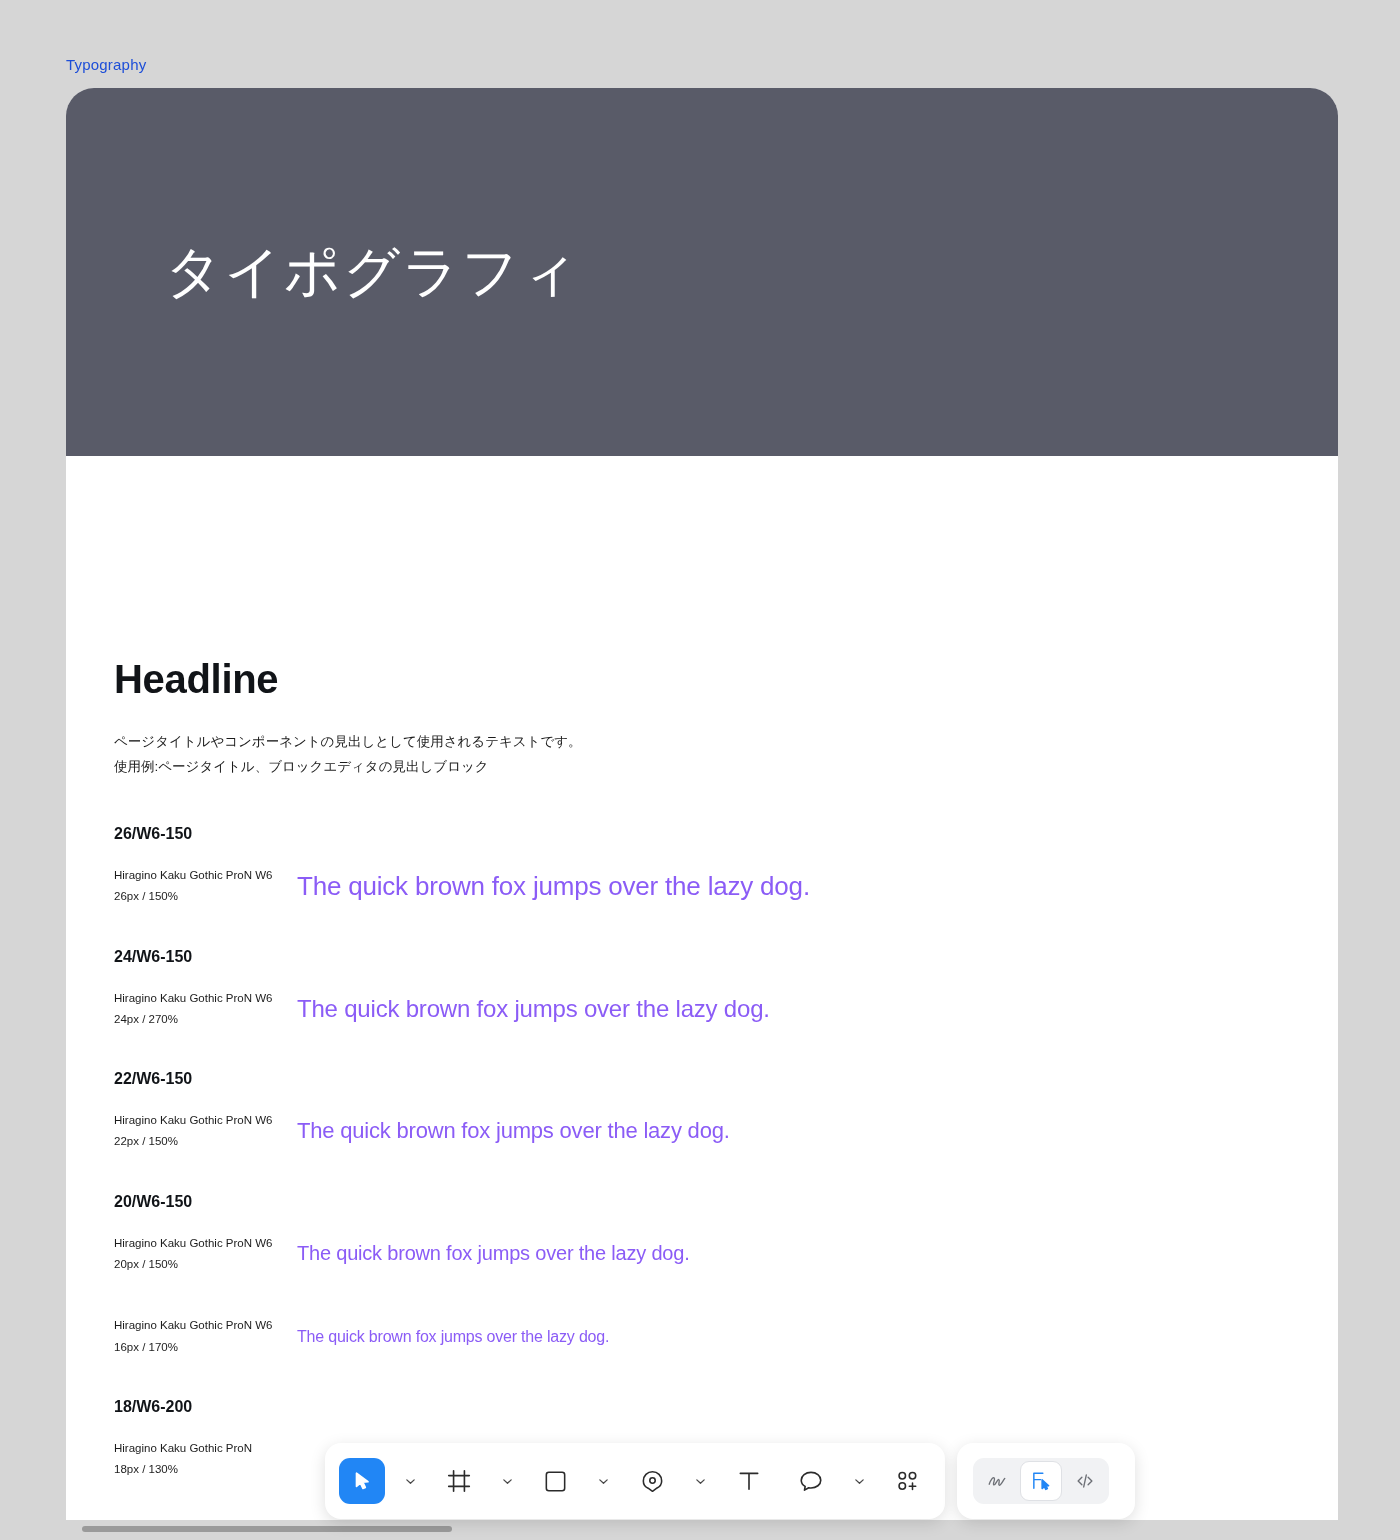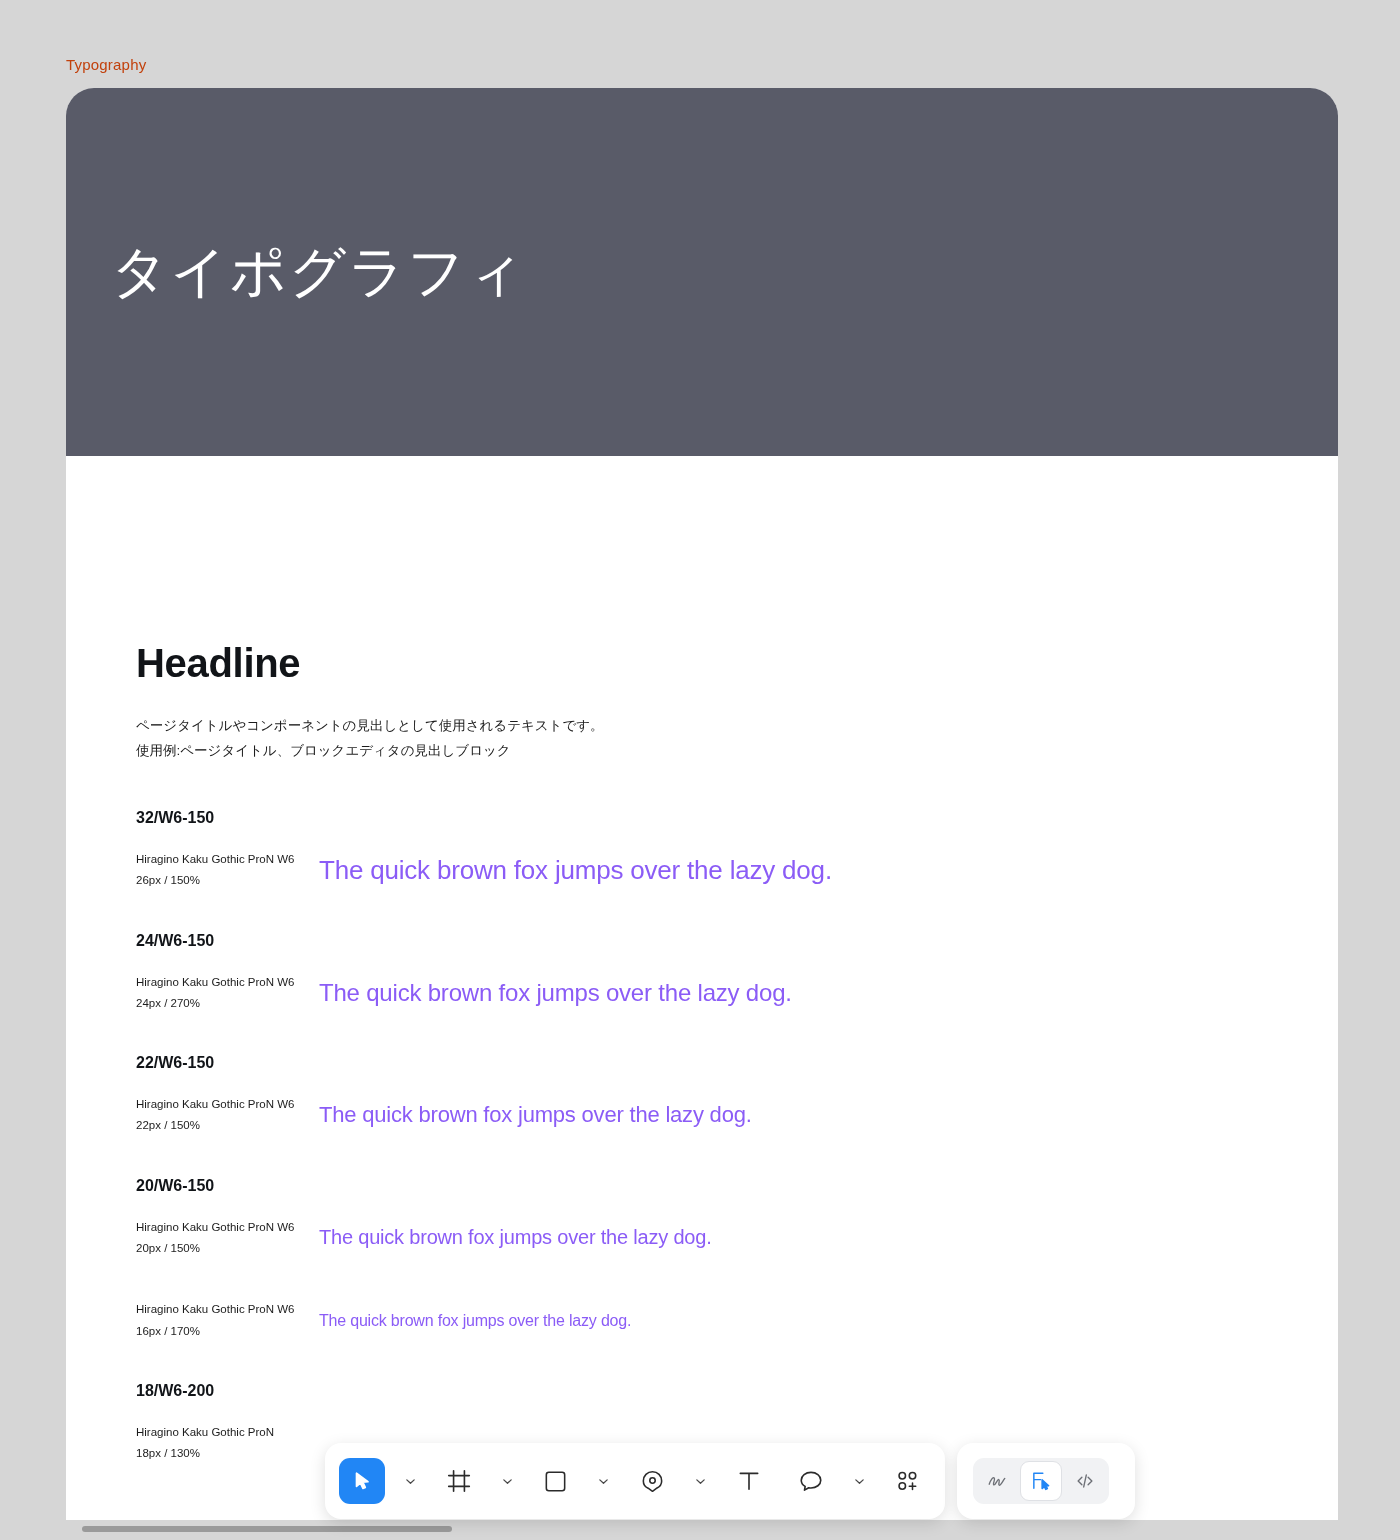--- a/index.html
+++ b/index.html
@@ -15,53 +15,54 @@
     overflow: hidden;
     position: relative;
   }
 
   
   .page-label {
     position: absolute;
     left: 66px;
     top: 56px;
     font-size: 15px;
-    color: #c2410c;
+    color: #1d4ed8;
     letter-spacing: 0.2px;
   }
 
   
   .frame {
     position: absolute;
     left: 66px;
     top: 88px;
     width: 1272px;
     height: 1432px;
     background: #ffffff;
     border-radius: 28px 28px 0 0;
     overflow: hidden;
   }
 
   .hero {
     height: 368px;
     background: #595b68;
     display: flex;
     align-items: center;
-    padding-left: 45px;
+    padding-left: 99px;
   }
   .hero-title {
     color: #ffffff;
     font-size: 56px;
     font-weight: 400;
     letter-spacing: 2px;
     line-height: 1.2;
   }
 
   .content {
-    padding: 185px 0 0 70px;
+    padding: 185px 0 0 48px;
+    margin-top: 16px;
   }
 
   .headline {
     font-size: 40px;
     font-weight: 700;
     color: #111418;
     letter-spacing: -0.3px;
     margin: 0 0 28px 0;
   }
 
@@ -188,21 +189,21 @@
   <div class="content">
 
     <div class="headline">Headline</div>
 
     <div class="desc">
       <div>ページタイトルやコンポーネントの見出しとして使用されるテキストです。</div>
       <div>使用例:ページタイトル、ブロックエディタの見出しブロック</div>
     </div>
 
     <div class="spec-block">
-      <div class="spec-name">32/W6-150</div>
+      <div class="spec-name">26/W6-150</div>
       <div class="spec-row">
         <div class="spec-meta">
           <div>Hiragino Kaku Gothic ProN W6</div>
           <div>26px / 150%</div>
         </div>
         <div class="sample" style="font-size:26px">The quick brown fox jumps over the lazy dog.</div>
       </div>
     </div>
 
     <div class="spec-block">

